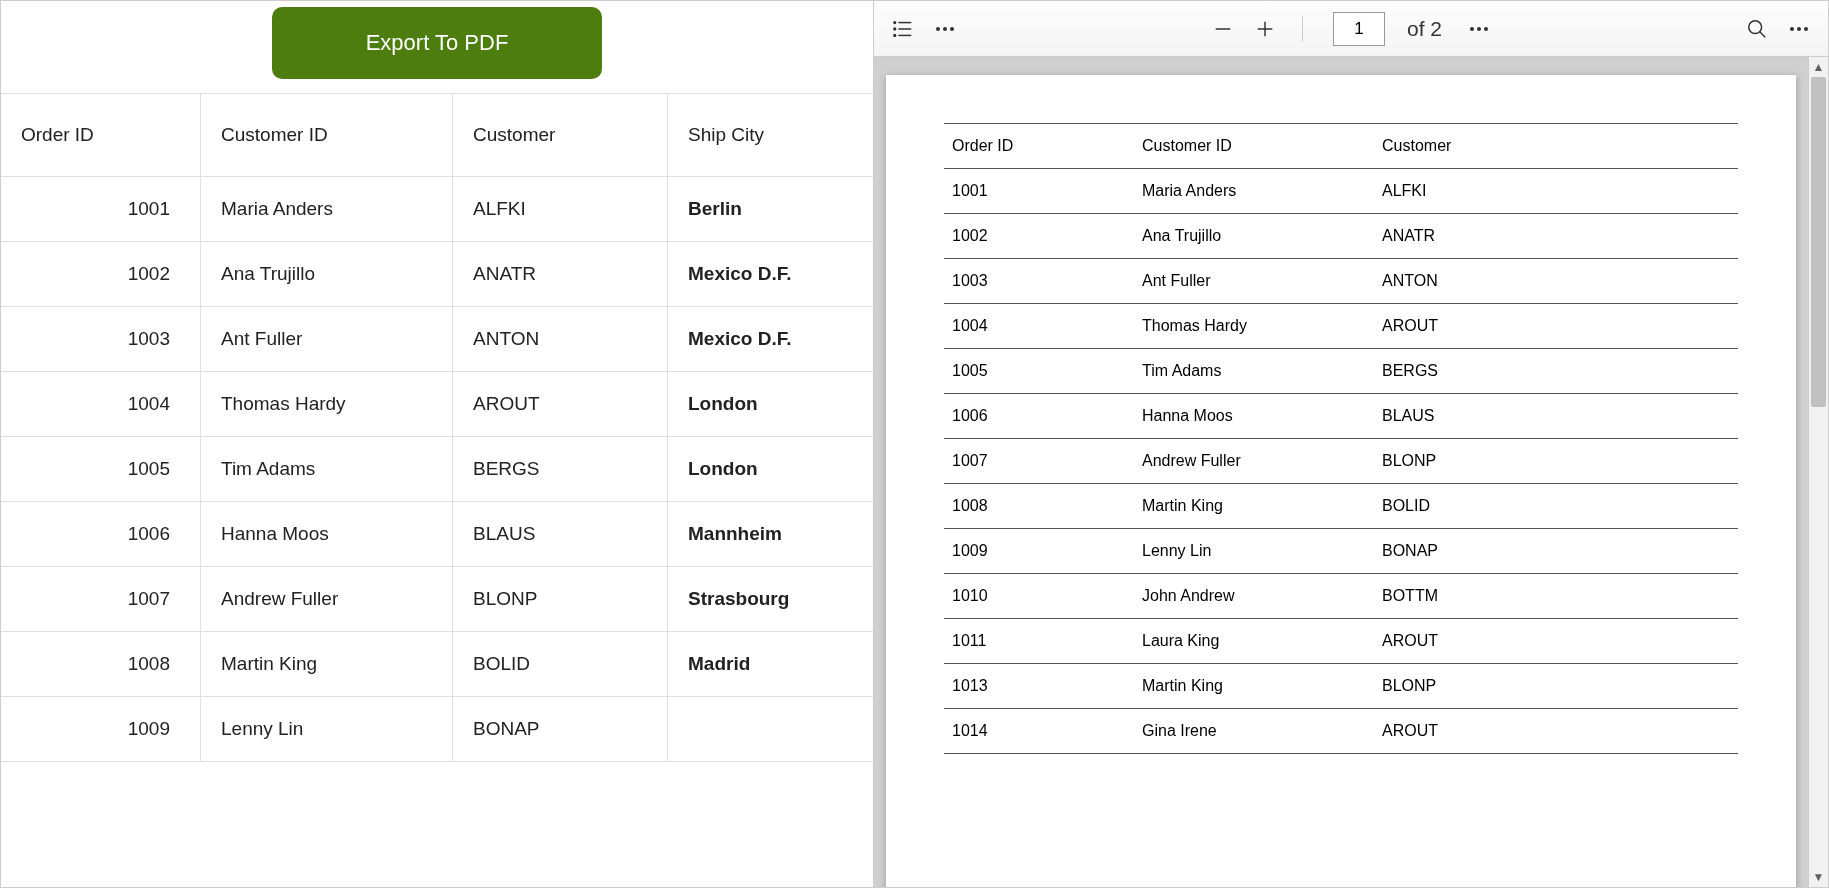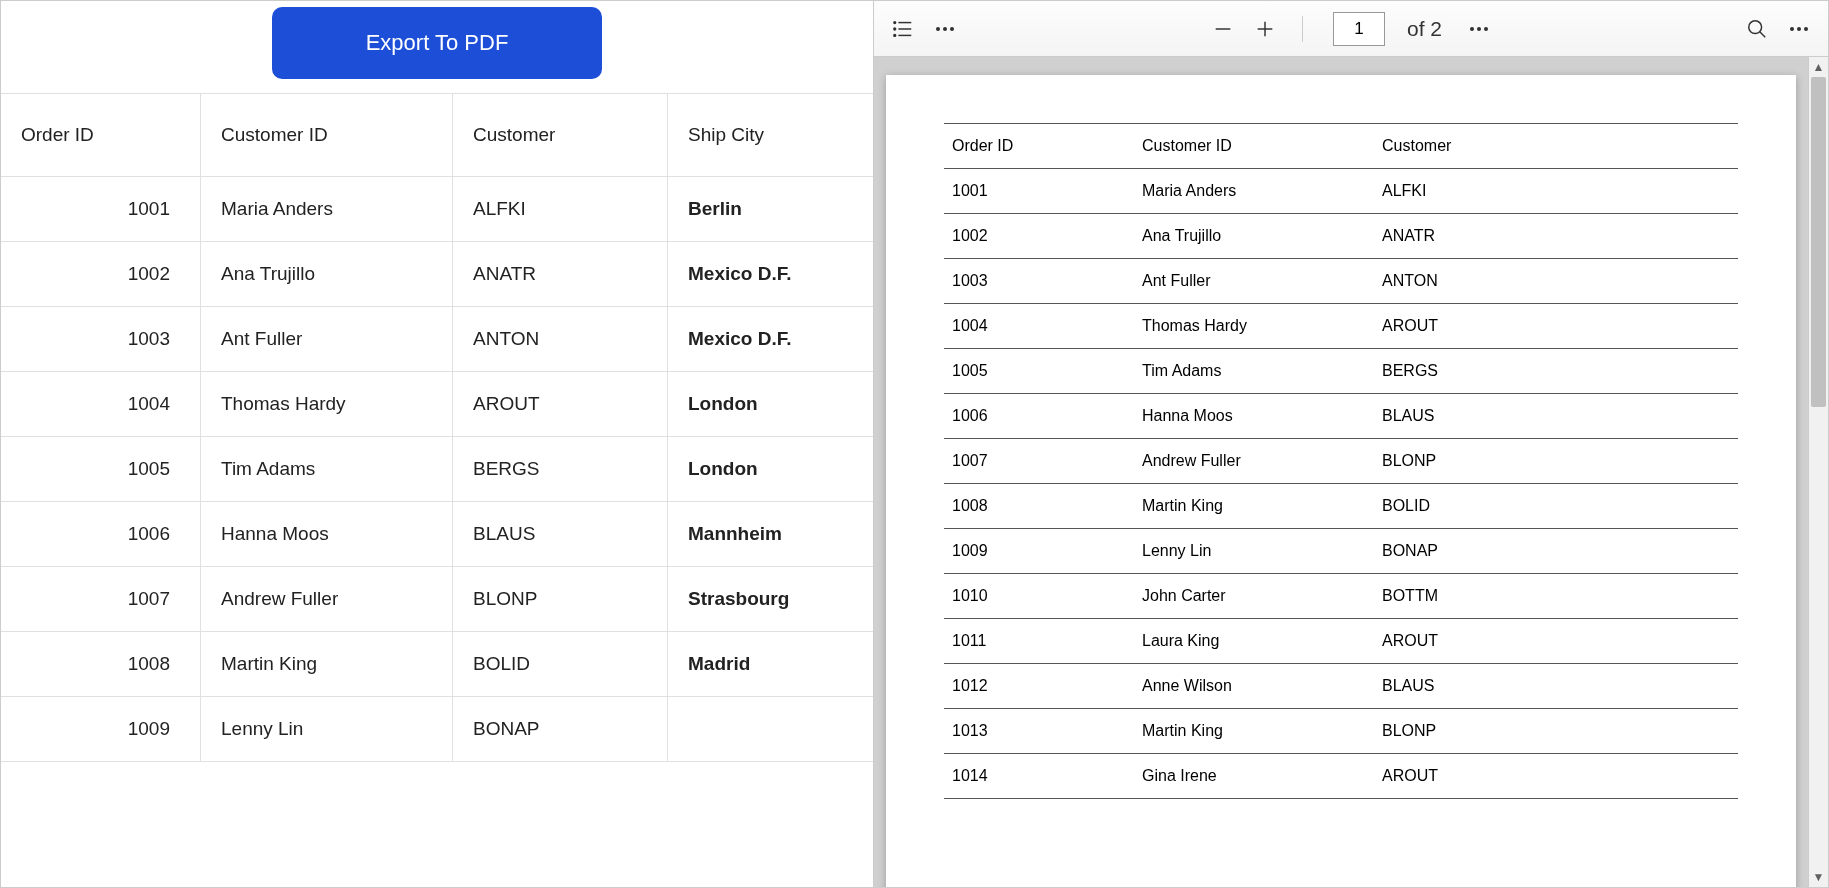--- a/index.html
+++ b/index.html
@@ -18,21 +18,21 @@
   overflow: hidden;
   position: relative;
   border-right: 1px solid #ccc;
 }
 
 .export-btn {
   display: block;
   margin: 6px auto 14px;
   width: 330px;
   height: 72px;
-  background: #1d4ed8;
+  background: #4d7c0f;
   color: #fff;
   font-size: 22px;
   border: none;
   border-radius: 10px;
   cursor: pointer;
 }
 
 .grid {
   border-top: 1px solid #e0e0e0;
   overflow: hidden;
@@ -356,32 +356,27 @@
                   <td class="pdf-col-custid">Martin King</td>
                   <td class="pdf-col-cust">BOLID</td>
                 </tr>
                 <tr>
                   <td class="pdf-col-order">1009</td>
                   <td class="pdf-col-custid">Lenny Lin</td>
                   <td class="pdf-col-cust">BONAP</td>
                 </tr>
                 <tr>
                   <td class="pdf-col-order">1010</td>
-                  <td class="pdf-col-custid">John Carter</td>
+                  <td class="pdf-col-custid">John Andrew</td>
                   <td class="pdf-col-cust">BOTTM</td>
                 </tr>
                 <tr>
                   <td class="pdf-col-order">1011</td>
                   <td class="pdf-col-custid">Laura King</td>
                   <td class="pdf-col-cust">AROUT</td>
-                </tr>
-                <tr>
-                  <td class="pdf-col-order">1012</td>
-                  <td class="pdf-col-custid">Anne Wilson</td>
-                  <td class="pdf-col-cust">BLAUS</td>
                 </tr>
                 <tr>
                   <td class="pdf-col-order">1013</td>
                   <td class="pdf-col-custid">Martin King</td>
                   <td class="pdf-col-cust">BLONP</td>
                 </tr>
                 <tr>
                   <td class="pdf-col-order">1014</td>
                   <td class="pdf-col-custid">Gina Irene</td>
                   <td class="pdf-col-cust">AROUT</td>

